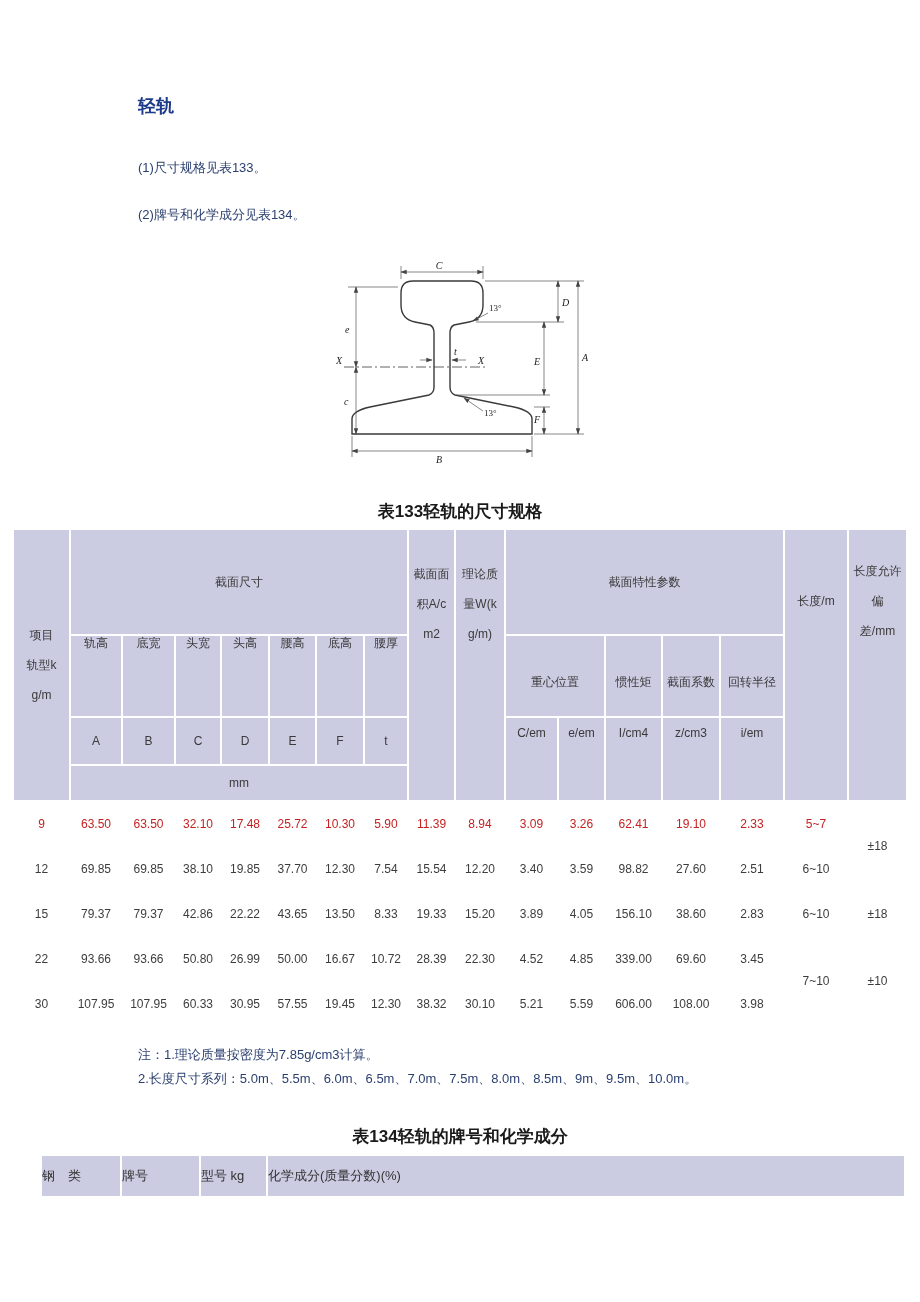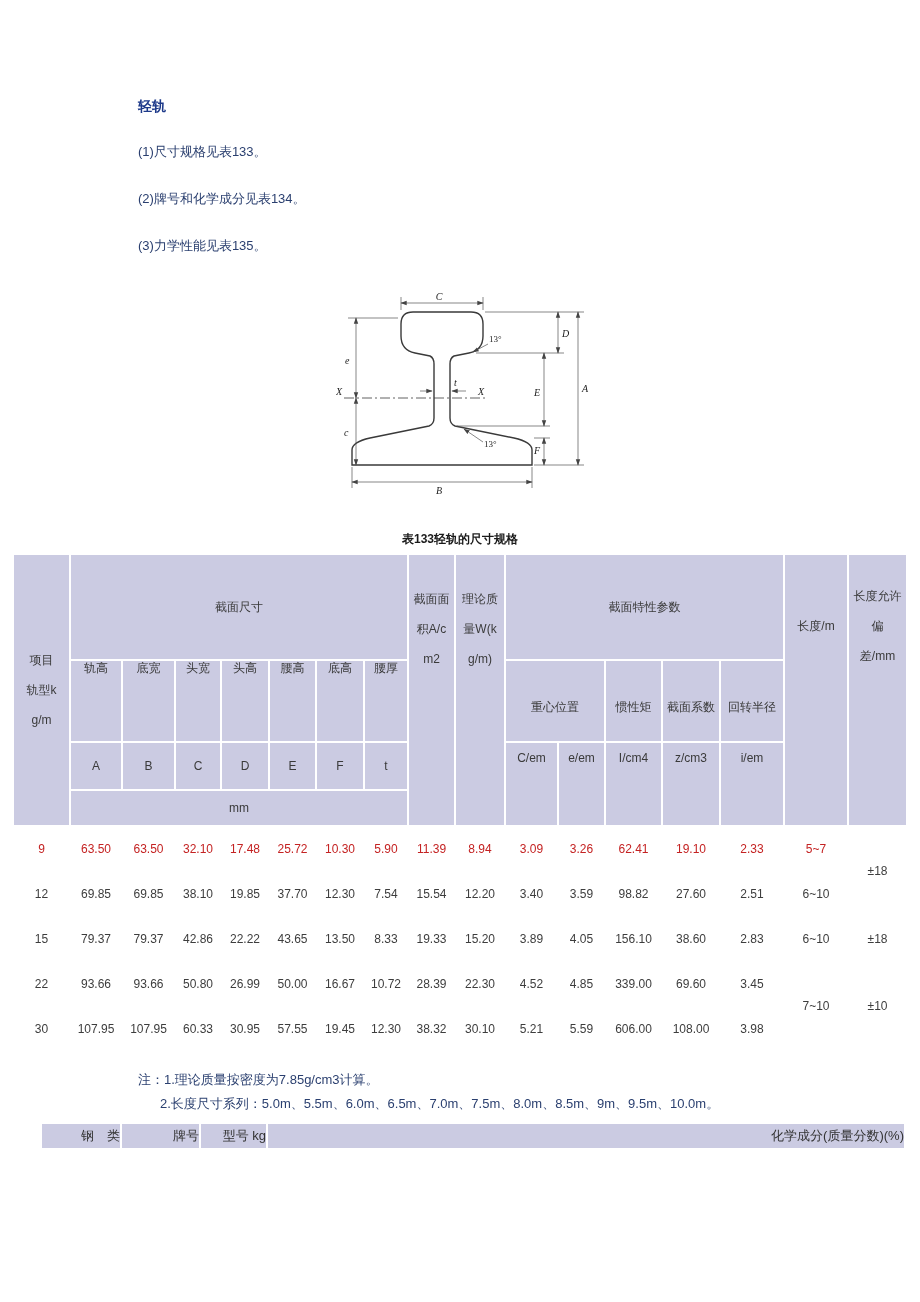--- a/index.html
+++ b/index.html
@@ -1,55 +1,54 @@
 <!DOCTYPE html>
 <html style="--header-bg: #cbcbe2; --highlight-row: #c42222; --title-color: #1e3a8a; --body-text: #2a3f6f; --table-text: #3d3d3d;"><head>
 <meta charset="utf-8">
 <style>
   *{margin:0;padding:0;box-sizing:border-box}
   html,body{background:#fff}
   #page{position:relative;width:920px;height:1302px;overflow:hidden;background:#fff;
         font-family:"Liberation Sans",sans-serif}
-  .doc-title{margin:96px 0 0 138px;font-size:14px;line-height:21px;font-weight:bold;
+  .doc-title{margin:96px 0 0 138px;font-size:18px;line-height:21px;font-weight:bold;
         color:var(--title-color,#1e3a8a)}
   p.intro{margin:30px 0 0 138px;font-size:13px;line-height:17px;color:var(--body-text,#2a3f6f)}
-  p.intro.first{margin-top:26px}
+  p.intro.first{margin-top:42px}
   .diagram{margin:38px 0 0 336px;width:262px;height:205px}
-  .tbl-title{margin-top:34px;text-align:center;font-size:12px;font-weight:bold;color:#1a1a1a}
+  .tbl-title{margin-top:34px;text-align:center;font-size:17px;font-weight:bold;color:#1a1a1a}
   table{border-collapse:separate;border-spacing:2px;table-layout:fixed}
   .t133{margin:5px auto 0;width:896px;font-size:12px;color:var(--table-text,#3d3d3d)}
   .t133 td{text-align:center;vertical-align:middle;overflow:hidden}
   .t133 .h{background:var(--header-bg,#cbcbe2);color:#3a3a3a;line-height:30px}
   tr.hr1{height:104px} tr.hr2{height:80px} tr.hr3{height:46px} tr.hr4{height:34px}
   tr.dr{height:43px}
   .t133 .top{vertical-align:top;padding-top:29px}
   .t133 .lenpad{padding-top:56px}
   .t133 .tolpad{padding-top:26px}
   .hr2 .h{vertical-align:top;padding-top:0;line-height:14px}
   .hr2 .h.lo{vertical-align:middle;padding-top:12px;line-height:14px}
   .t133 .sub{vertical-align:top;padding-top:8px;line-height:14px}
   tr.hl td{color:var(--highlight-row,#c22222)}
   .t133 td.tolcell{color:var(--table-text,#3d3d3d)}
   .notes{margin:16px 0 0 138px;font-size:13px;line-height:24px;color:var(--body-text,#2a3f6f)}
-  .notes .indent{margin-left:22px}
+  .notes .indent{}
   .t134{margin:6px 0 0 40px;width:866px;font-size:13px;color:#333}
-  .t134 td{height:24px;text-align:right;vertical-align:middle;background:var(--header-bg,#cbcbe2)}
+  .t134 td{height:40px;text-align:left;vertical-align:middle;background:var(--header-bg,#cbcbe2)}
   .lbl{font-family:"Liberation Serif",serif;font-style:italic;font-size:10px;fill:#222}
   .deg{font-family:"Liberation Serif",serif;font-size:9px;fill:#222}
 </style>
 </head>
 <body>
 
 <div id="page">
 
   <h1 class="doc-title">轻轨</h1>
 
   <p class="intro first">(1)尺寸规格见表133。</p>
   <p class="intro">(2)牌号和化学成分见表134。</p>
-  <p class="intro">(3)力学性能见表135。</p>
 
   <div class="diagram">
     <svg viewBox="0 0 262 205" width="262" height="205">
       <defs>
         <marker id="arr" viewBox="0 0 10 10" markerWidth="9" markerHeight="9" refX="9" refY="5" orient="auto-start-reverse">
           <path d="M0,1.5 L10,5 L0,8.5 z" fill="#444"></path>
         </marker>
       </defs>
 
       <path d="M 65,32 Q 65,20 77,20 L 135,20 Q 147,20 147,32 L 147,44 Q 147,58 133,61 L 118,64 Q 114,66 114,72 L 114,126 Q 114,132 119,134 L 178,146 Q 196,150 196,158 L 196,173 L 16,173 L 16,158 Q 16,150 34,146 L 93,134 Q 98,132 98,126 L 98,72 Q 98,66 94,64 L 79,61 Q 65,58 65,44 Z" fill="none" stroke="#3a3a3a" stroke-width="1.4"></path>
@@ -275,20 +274,21 @@
       <td>3.98</td>
     </tr>
   </tbody>
     </table>
 
   <div class="notes">
     <div>注：1.理论质量按密度为7.85g/cm3计算。</div>
     <div class="indent">2.长度尺寸系列：5.0m、5.5m、6.0m、6.5m、7.0m、7.5m、8.0m、8.5m、9m、9.5m、10.0m。</div>
   </div>
 
+  <div class="tbl-title">表134轻轨的牌号和化学成分</div>
 
   <table class="t134">
     <colgroup>
       <col style="width:78px">
         <col style="width:77px">
         <col style="width:65px">
         <col>
     </colgroup>
     <tbody>
         <tr>

